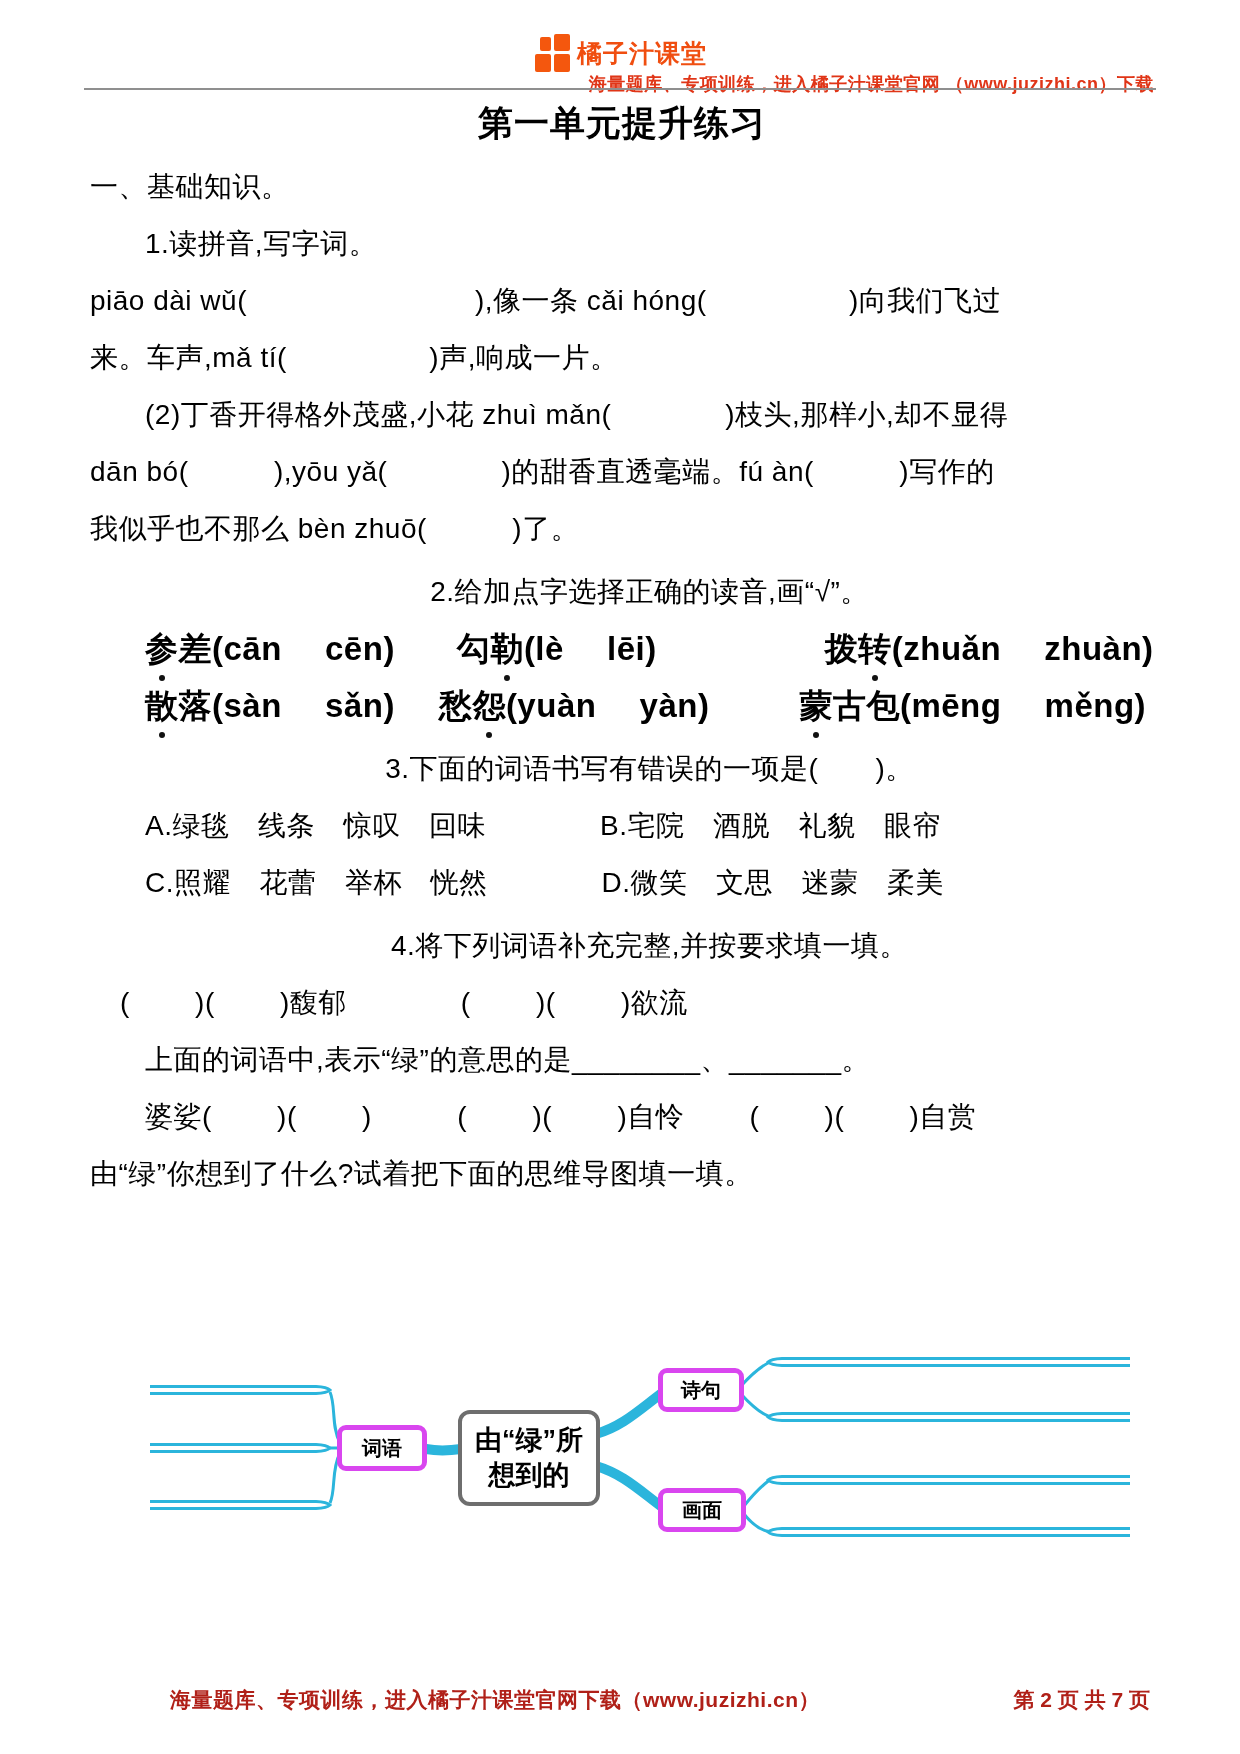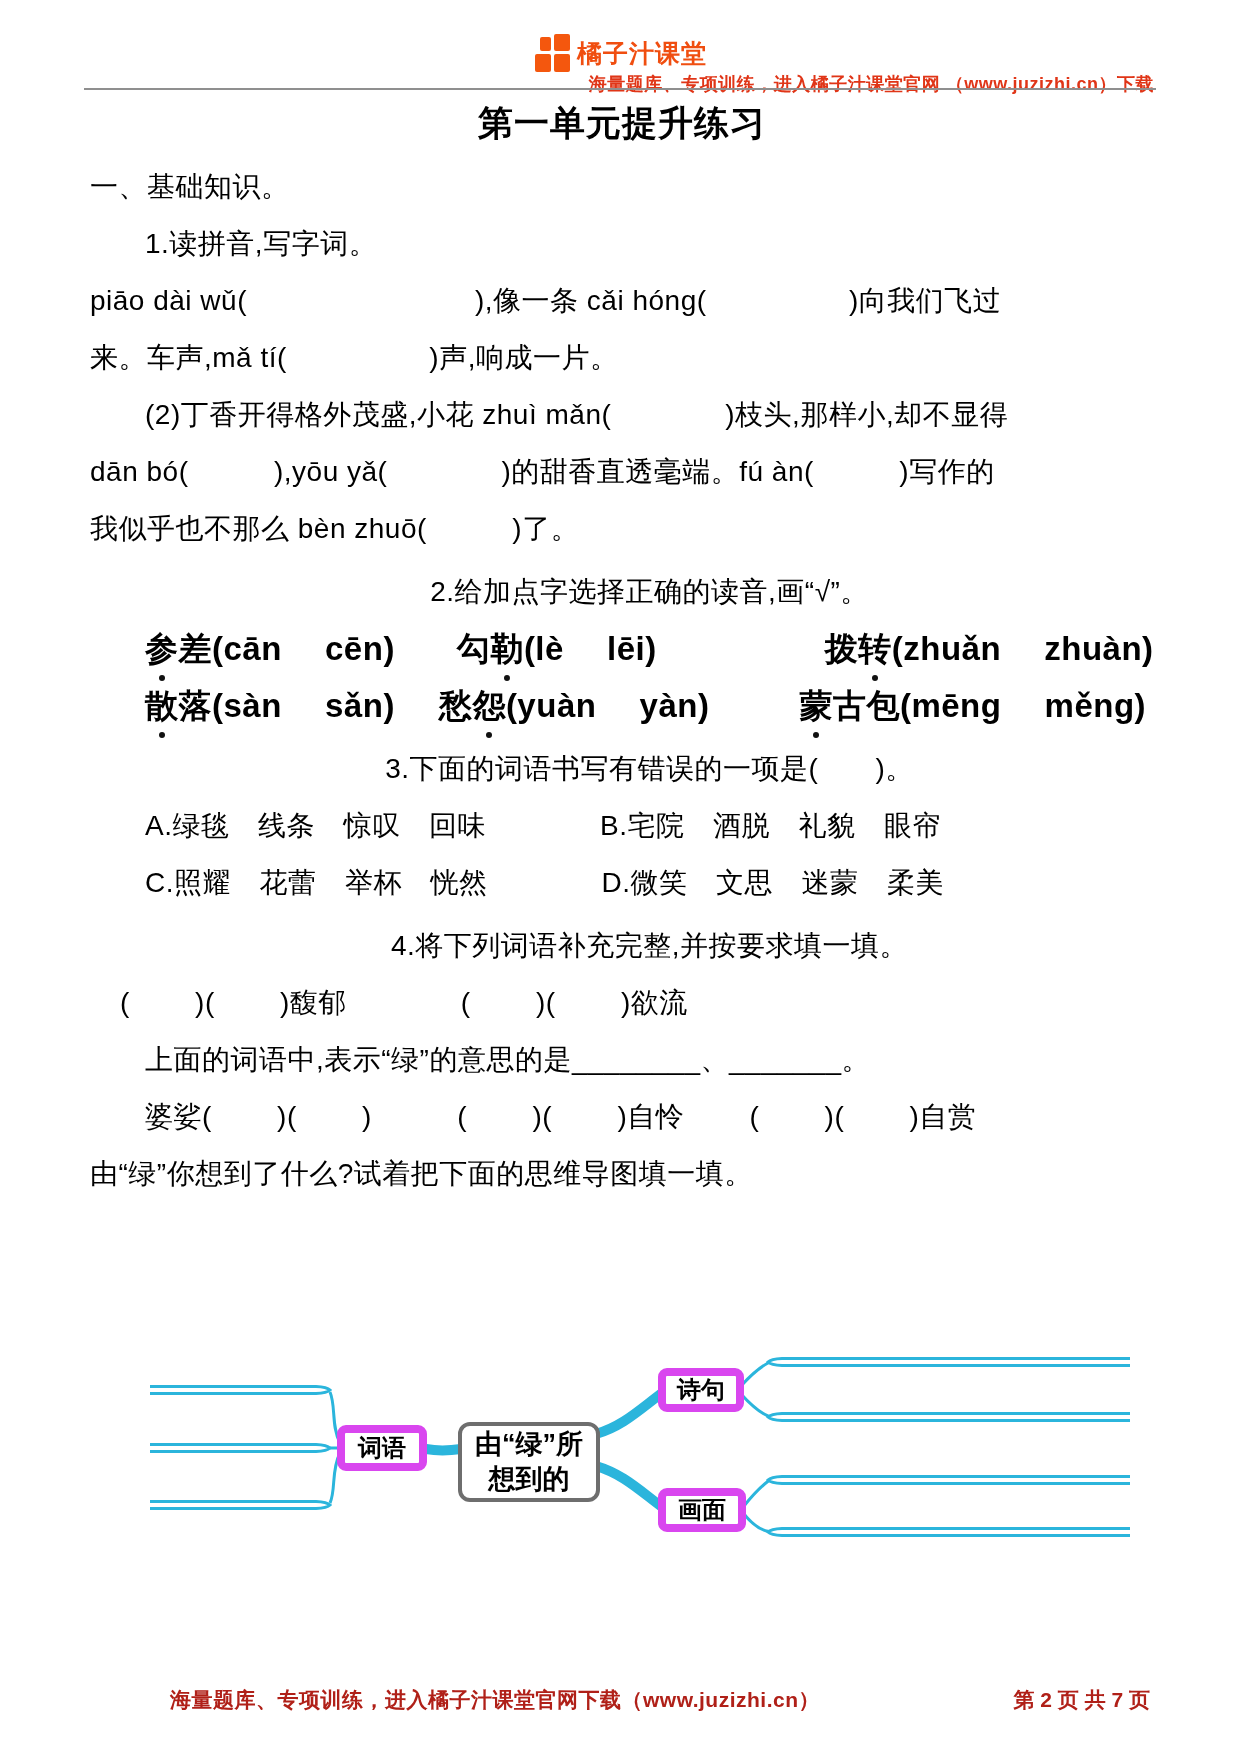--- a/index.html
+++ b/index.html
@@ -40,26 +40,26 @@
   .dotchar::after {
     content:""; position:absolute; left:50%; bottom:-4px; margin-left:-3px;
     width:6px; height:6px; border-radius:50%; background:#111;
   }
 
   
   .mindmap { position:relative; width:1064px; height:262px; margin-top:146px; }
   .mindmap svg { position:absolute; left:0; top:0; }
   .mm-node {
     position:absolute; display:flex; align-items:center; justify-content:center;
-    background:#fff; border:8px solid #d946ef; border-radius:9px;
-    font-size:24px; font-weight:bold; color:#000; text-align:center; line-height:32px;
+    background:#fff; border:5px solid #d946ef; border-radius:9px;
+    font-size:20px; font-weight:bold; color:#000; text-align:center; line-height:32px;
   }
   .mm-center { border:4px solid #6e6e6e; border-radius:12px; font-size:27px; line-height:35px; }
   .n-ciyu   { left:247px; top:77px;  width:90px;  height:46px; }
-  .n-center { left:368px; top:74px;  width:142px; height:80px; }
+  .n-center { left:368px; top:62px;  width:142px; height:96px; }
   .n-shiju  { left:568px; top:20px;  width:86px;  height:44px; }
   .n-huamian{ left:568px; top:140px; width:88px;  height:44px; }
 
   
   .footer { position:absolute; left:90px; right:90px; top:1686px; height:36px; }
   .footer-promo {
     position:absolute; left:0; right:250px; text-align:center;
     font-size:21px; font-weight:bold; color:#b02018; letter-spacing:0.5px;
   }
   .footer-page { position:absolute; right:0; top:0; font-size:21px; font-weight:bold; color:#b02018; white-space:pre; }

